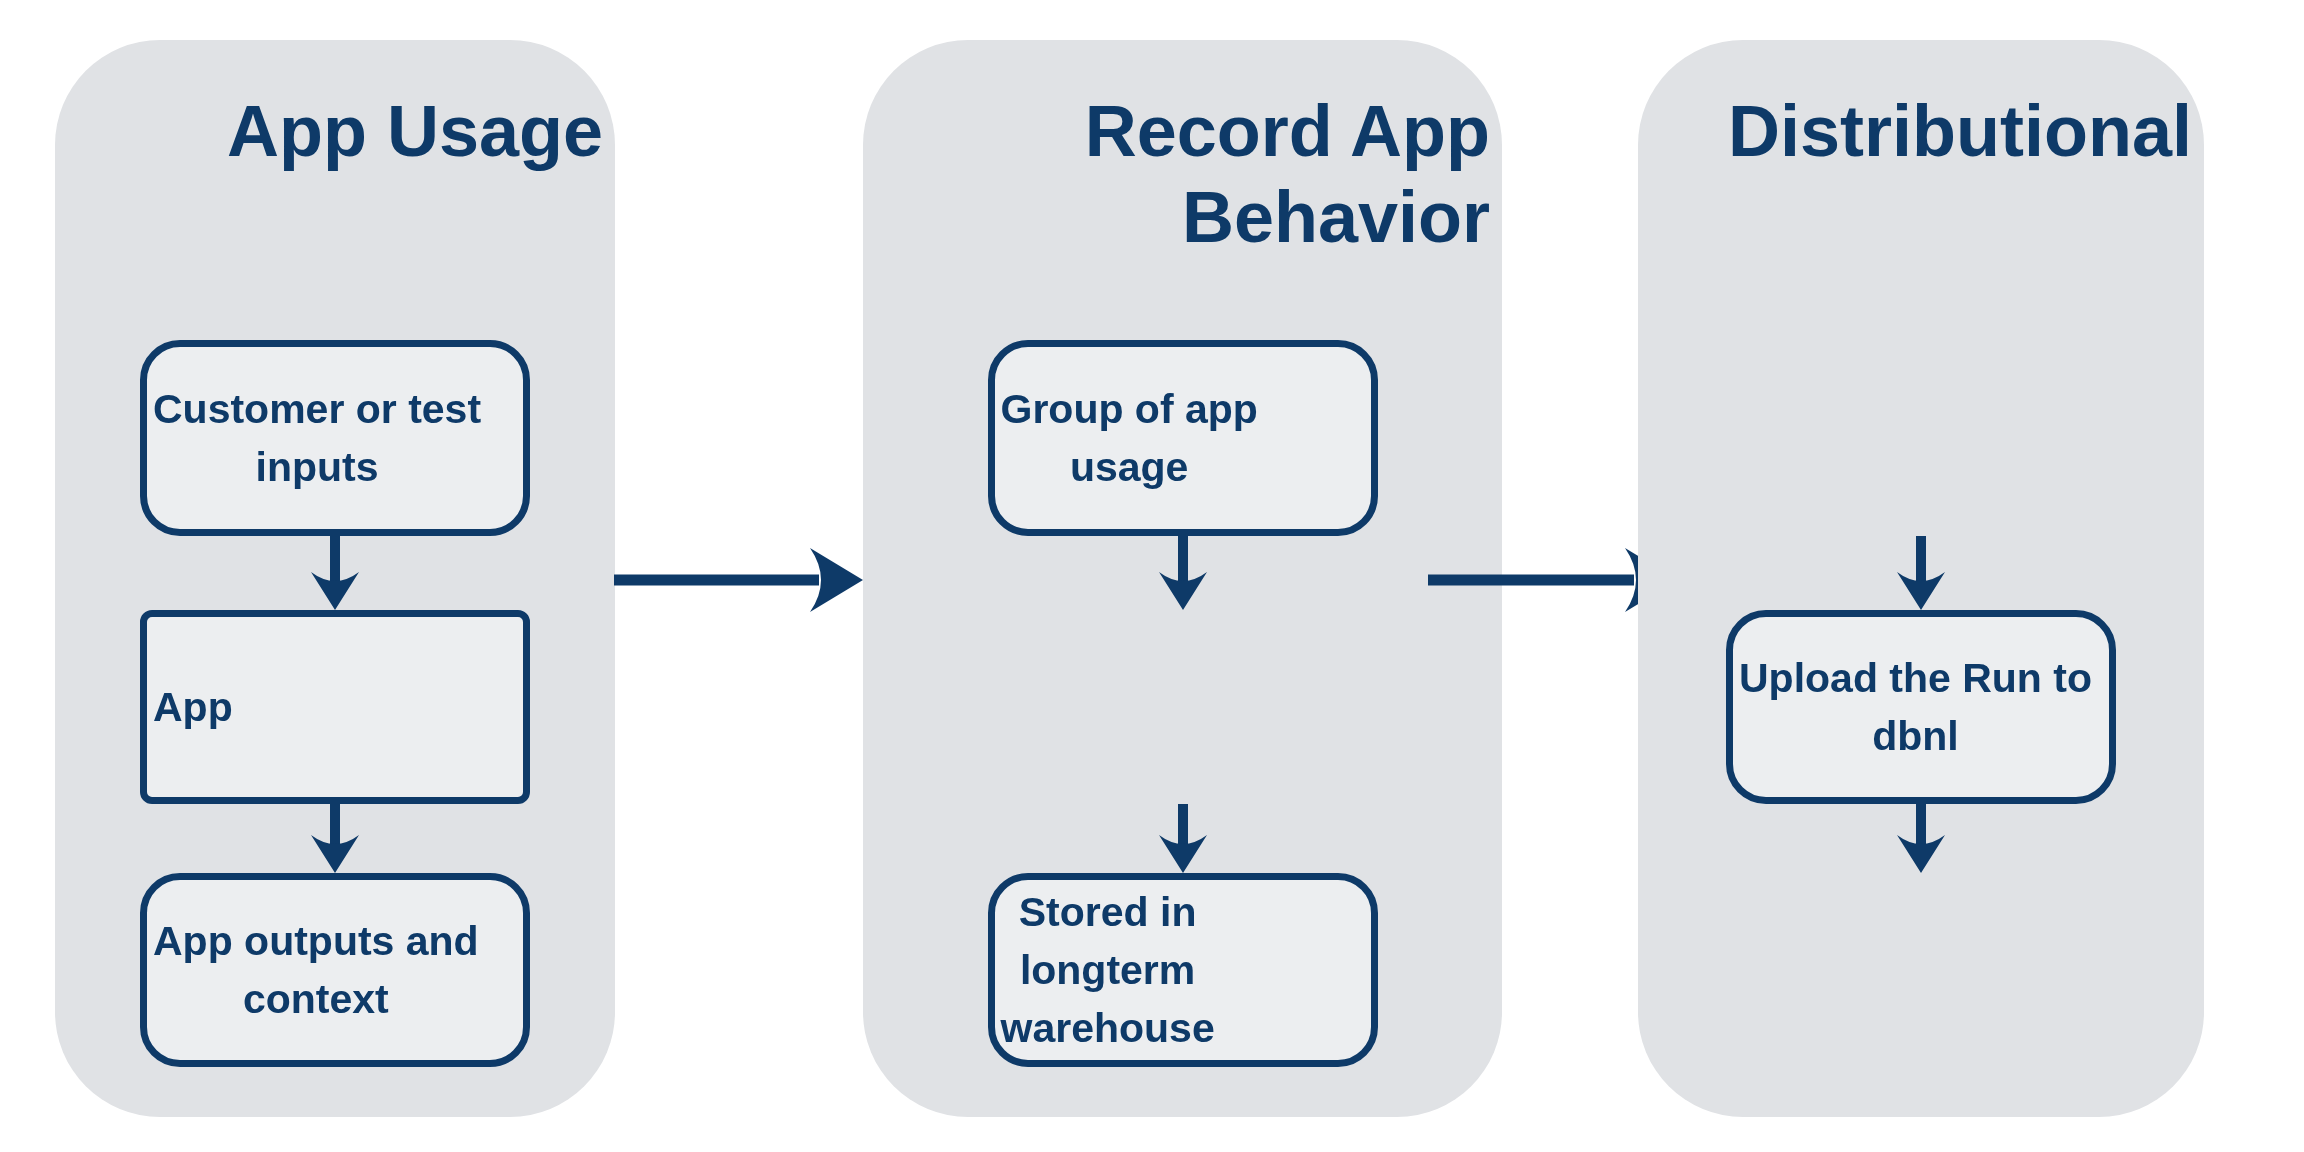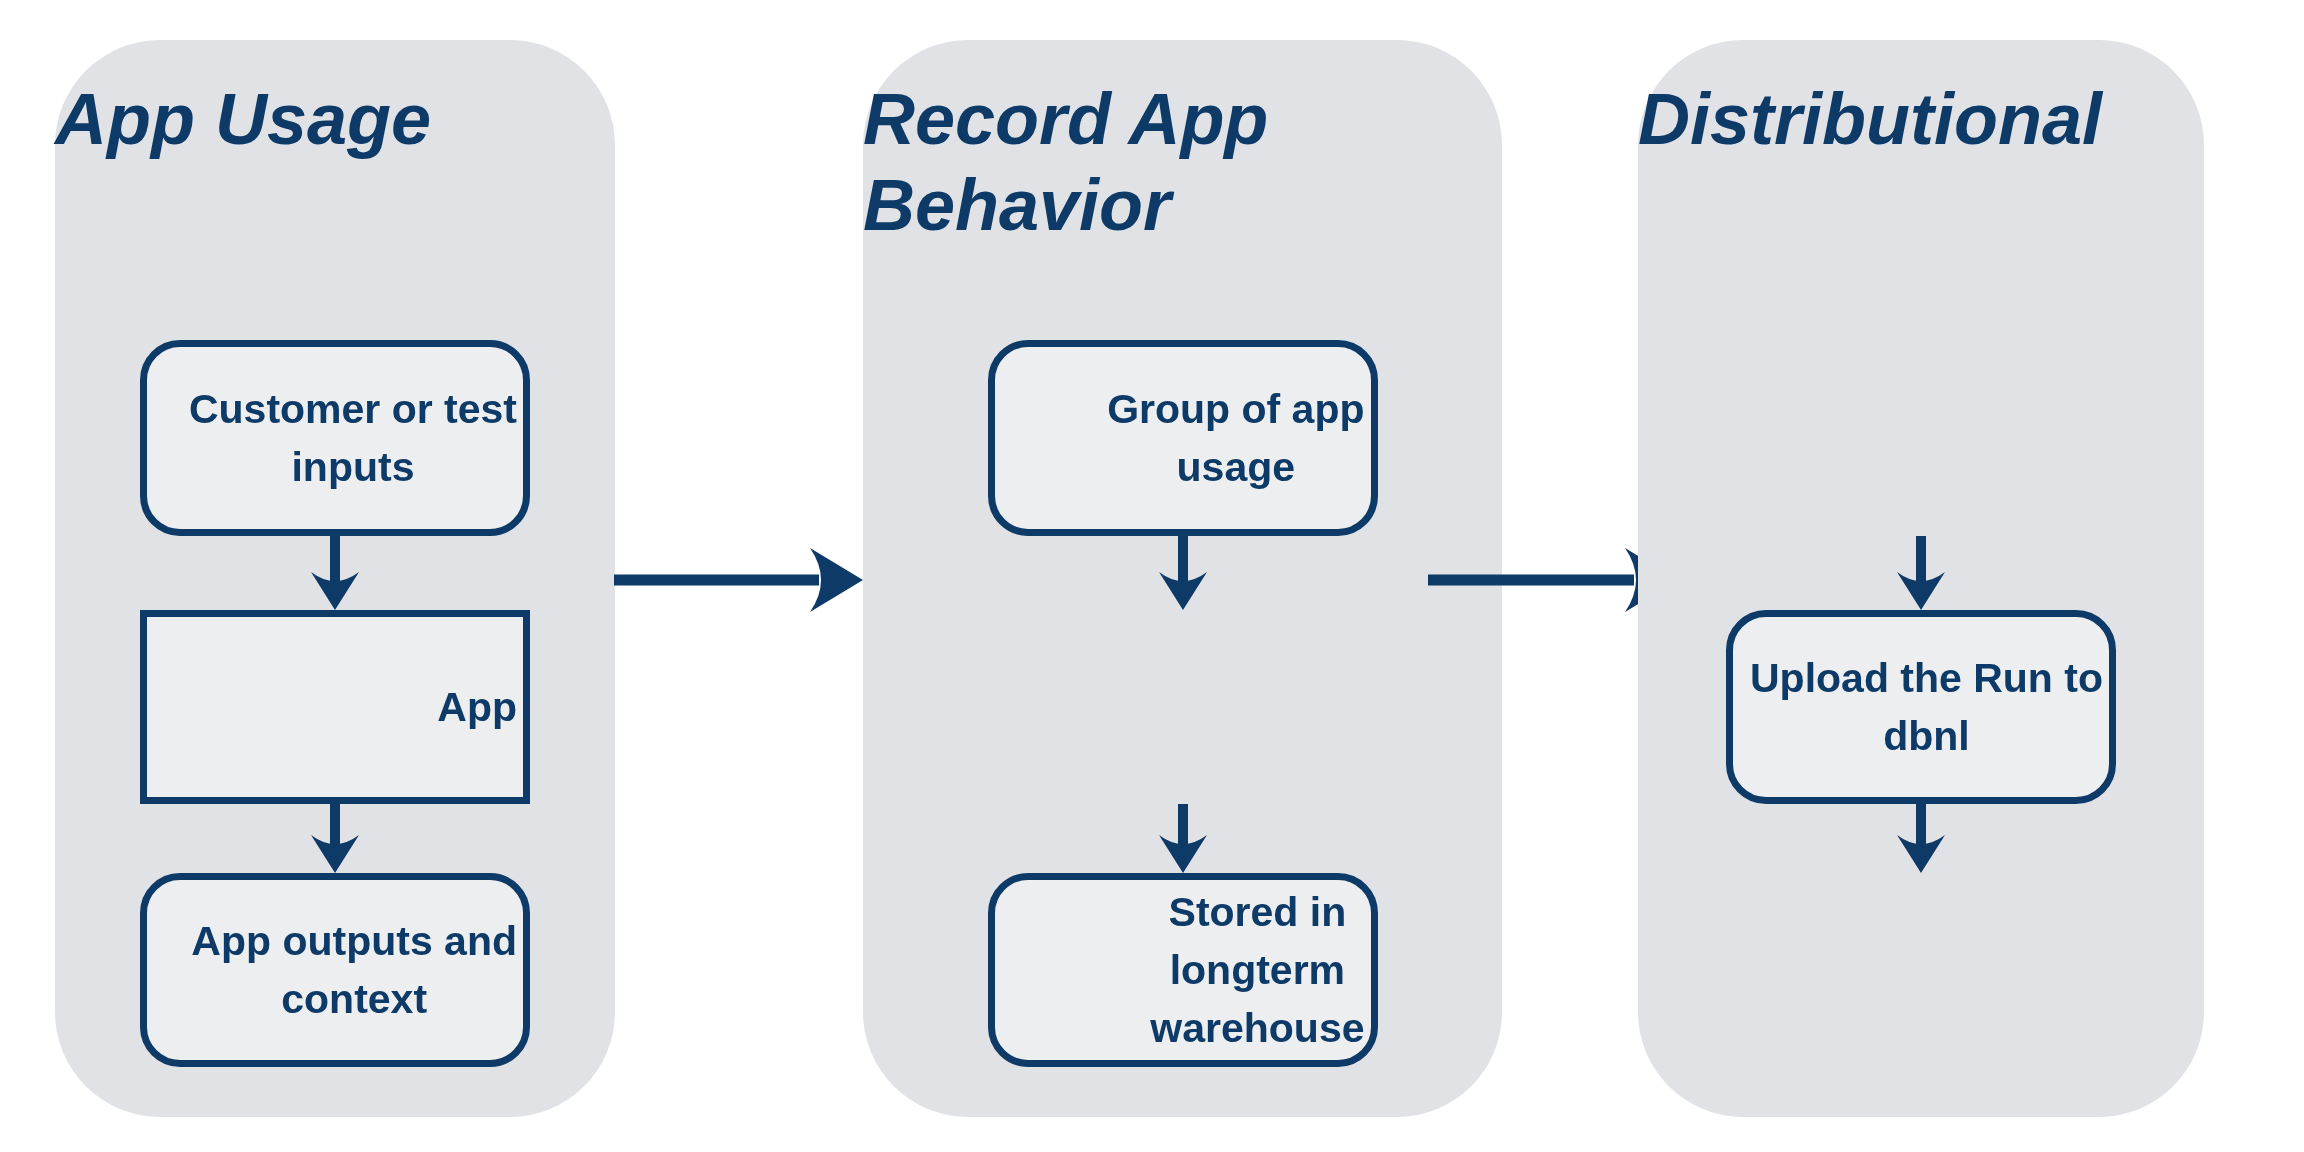--- a/index.html
+++ b/index.html
@@ -15,41 +15,40 @@
     font-family:"Liberation Sans","DejaVu Sans",sans-serif;
     overflow:hidden;position:relative;
   }
   .canvas{position:absolute;inset:0;}
   .panel{
     position:absolute;top:40px;height:1077px;
     background:var(--panel_bg);
     border-radius:105px;
   }
   .panel-title{
-    position:absolute;top:36px;left:0;right:0;margin:0;
-    text-align:left;
+    position:absolute;top:36px;left:0;right:0;margin:12px;
+    text-align:right;
     font-size:72px;line-height:1.2;font-weight:bold;
     color:var(--navy);
     white-space:pre-line;
-    font-style:italic;
   }
   .box{
     position:absolute;left:50%;transform:translateX(-50%);
     width:390px;box-sizing:border-box;
     background:var(--box_bg);
     border:7px solid var(--navy);
-    display:flex;align-items:center;justify-content:flex-end;
+    display:flex;align-items:center;justify-content:flex-start;
     text-align:center;
     font-size:41px;line-height:1.42;font-weight:bold;
     color:var(--navy);
     white-space:pre-line;
     padding:0 6px;
   }
   .box.rounded{border-radius:40px;}
-  .box.rect{border-radius:0;}
+  .box.rect{border-radius:12px;}
   .r1{top:300px;height:196px;}
   .r2{top:570px;height:194px;}
   .r3{top:833px;height:194px;}
   .varrow{
     position:absolute;left:50%;transform:translateX(-50%);
     width:48px;display:block;
   }
   .harrow{
     position:absolute;top:548px;width:250px;height:64px;display:block;
   }

